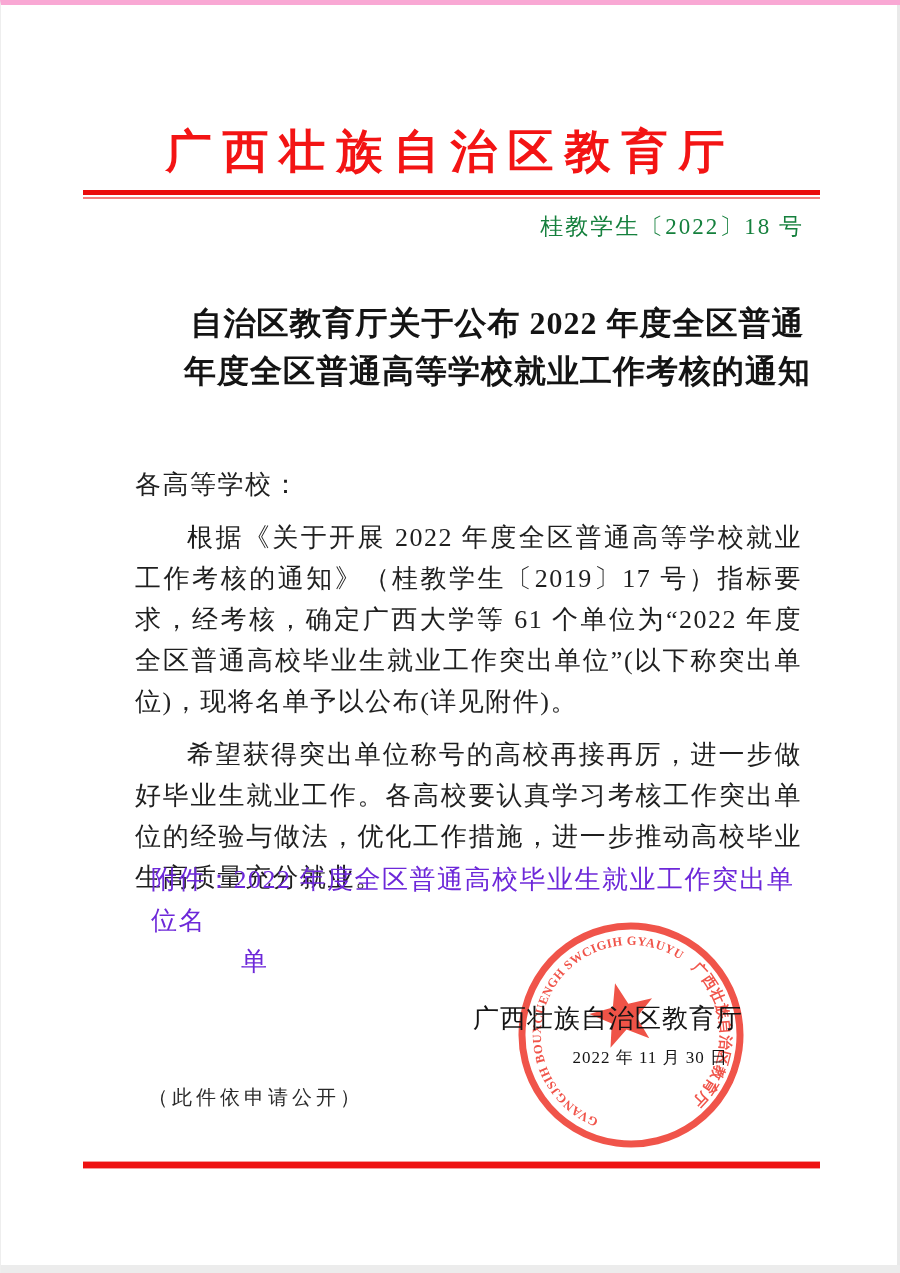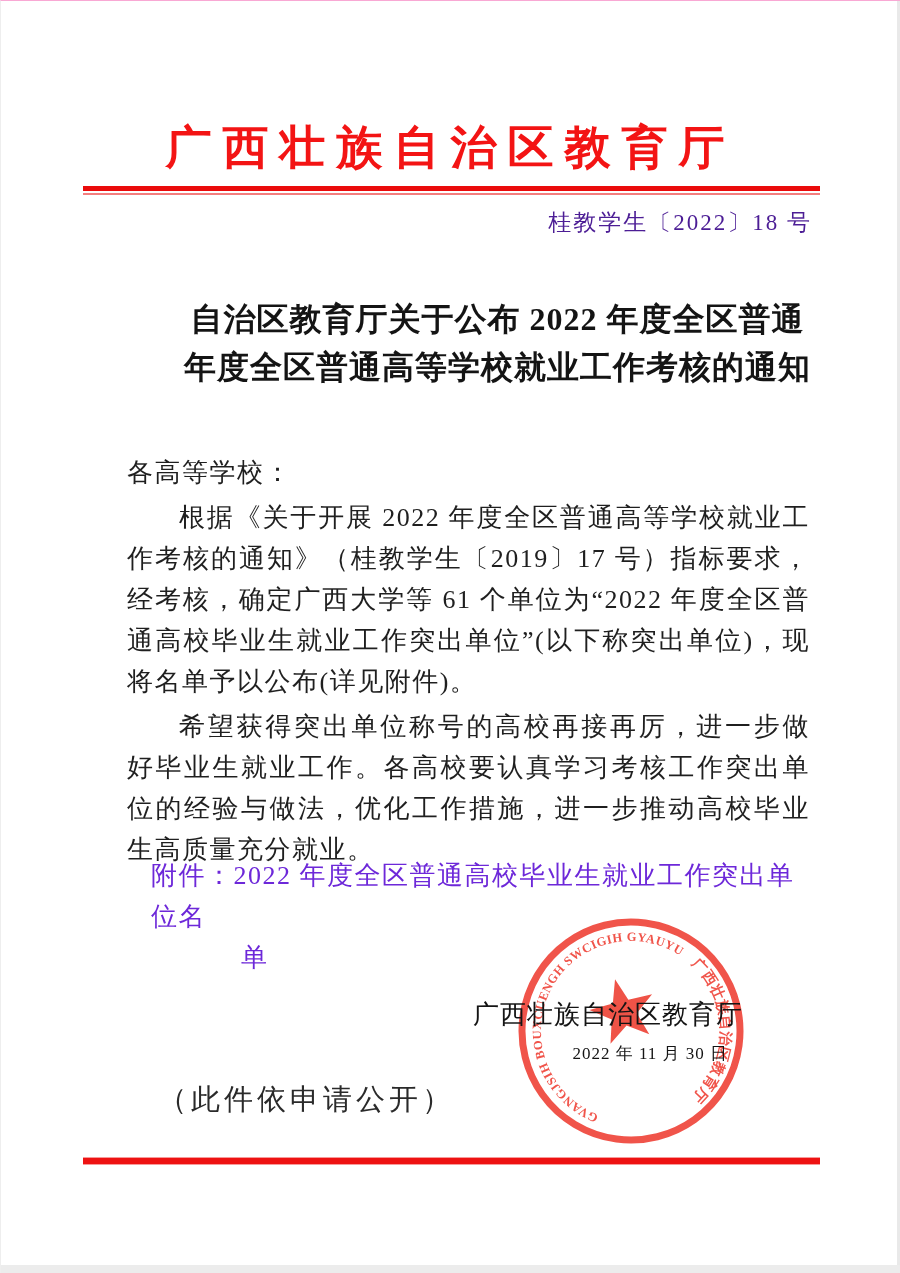--- a/index.html
+++ b/index.html
@@ -3,76 +3,76 @@
 <meta charset="utf-8">
 <style>
   html,body{margin:0;padding:0;background:#ffffff;}
   #page{
     position:relative;
     width:900px;height:1273px;
     background:#ffffff;
     overflow:hidden;
     font-family:"Liberation Serif","DejaVu Serif",serif;
     border-left:1px solid #eeeeee;
-    border-top:1px solid #f9a8d4;
+    border-top:5px solid #f9a8d4;
     box-sizing:border-box;
   }
   .right-edge{position:absolute;top:0;right:0;width:3px;height:100%;background:#e9e9e9;}
   .bottom-strip{position:absolute;left:0;bottom:0;width:100%;height:8px;background:#ececec;}
 
   .letterhead{
     position:absolute;top:116px;left:0;width:100%;
     text-align:center;
     color:#f31414;
     font-size:46px;font-weight:bold;
     letter-spacing:11px;
     white-space:nowrap;
   }
   .rule-double{position:absolute;top:185px;left:82px;width:737px;}
   .rule-double .thick{height:5px;background:#ea0b0b;}
   .rule-double .thin{height:2px;background:#f47e7e;margin-top:2px;}
 
   .doc-number{
-    position:absolute;top:206px;right:88px;
-    font-size:23px;color:#4c1d95;letter-spacing:2px;white-space:nowrap;
+    position:absolute;top:206px;right:96px;
+    font-size:23px;color:#15803d;letter-spacing:2px;white-space:nowrap;
   }
 
   .title{
     position:absolute;top:294px;left:0;width:100%;
     text-align:center;color:#141414;
     font-size:32px;font-weight:bold;line-height:48px;letter-spacing:1px;margin-left:47px;
   }
 
   .body-text{
     position:absolute;top:447px;left:122px;width:691px;
     font-size:26px;line-height:41px;color:#1f1f1f;
     text-align:justify;letter-spacing:1.5px;
   }
-  .body-text p{margin:4px;padding:0;font-family:Liberation Serif, serif;}
+  .body-text p{margin:12px;padding:0;font-family:Liberation Serif, serif;}
   .body-text p.indent{text-indent:52px;}
 
   .attachment{
     position:absolute;top:854px;left:122px;width:691px;
     font-size:26px;line-height:41px;color:#6d28d9;letter-spacing:1.5px;
   }
   .attachment .line1{padding-left:28px;}
   .attachment .line2{padding-left:118px;}
 
   .sig-org{
     position:absolute;top:996px;right:157px;
     font-size:26px;color:#141414;letter-spacing:1px;white-space:nowrap;
   }
   .sig-date{
     position:absolute;top:1041px;right:172px;
     font-size:17px;color:#141414;letter-spacing:1px;white-space:nowrap;
   }
 
   .footer-note{
-    position:absolute;top:1079px;left:157px;
-    font-size:29px;color:#2a2a2a;letter-spacing:4px;white-space:nowrap;
+    position:absolute;top:1079px;left:147px;
+    font-size:20px;color:#2a2a2a;letter-spacing:4px;white-space:nowrap;
   }
 
   .rule-bottom{
     position:absolute;top:1157px;left:82px;width:737px;height:6px;
     background:#ee1212;
     box-shadow:0 -1px 0 #f89a9a,0 1px 0 #f89a9a;
   }
 
   .seal{
     position:absolute;top:912px;left:512px;width:236px;height:236px;

